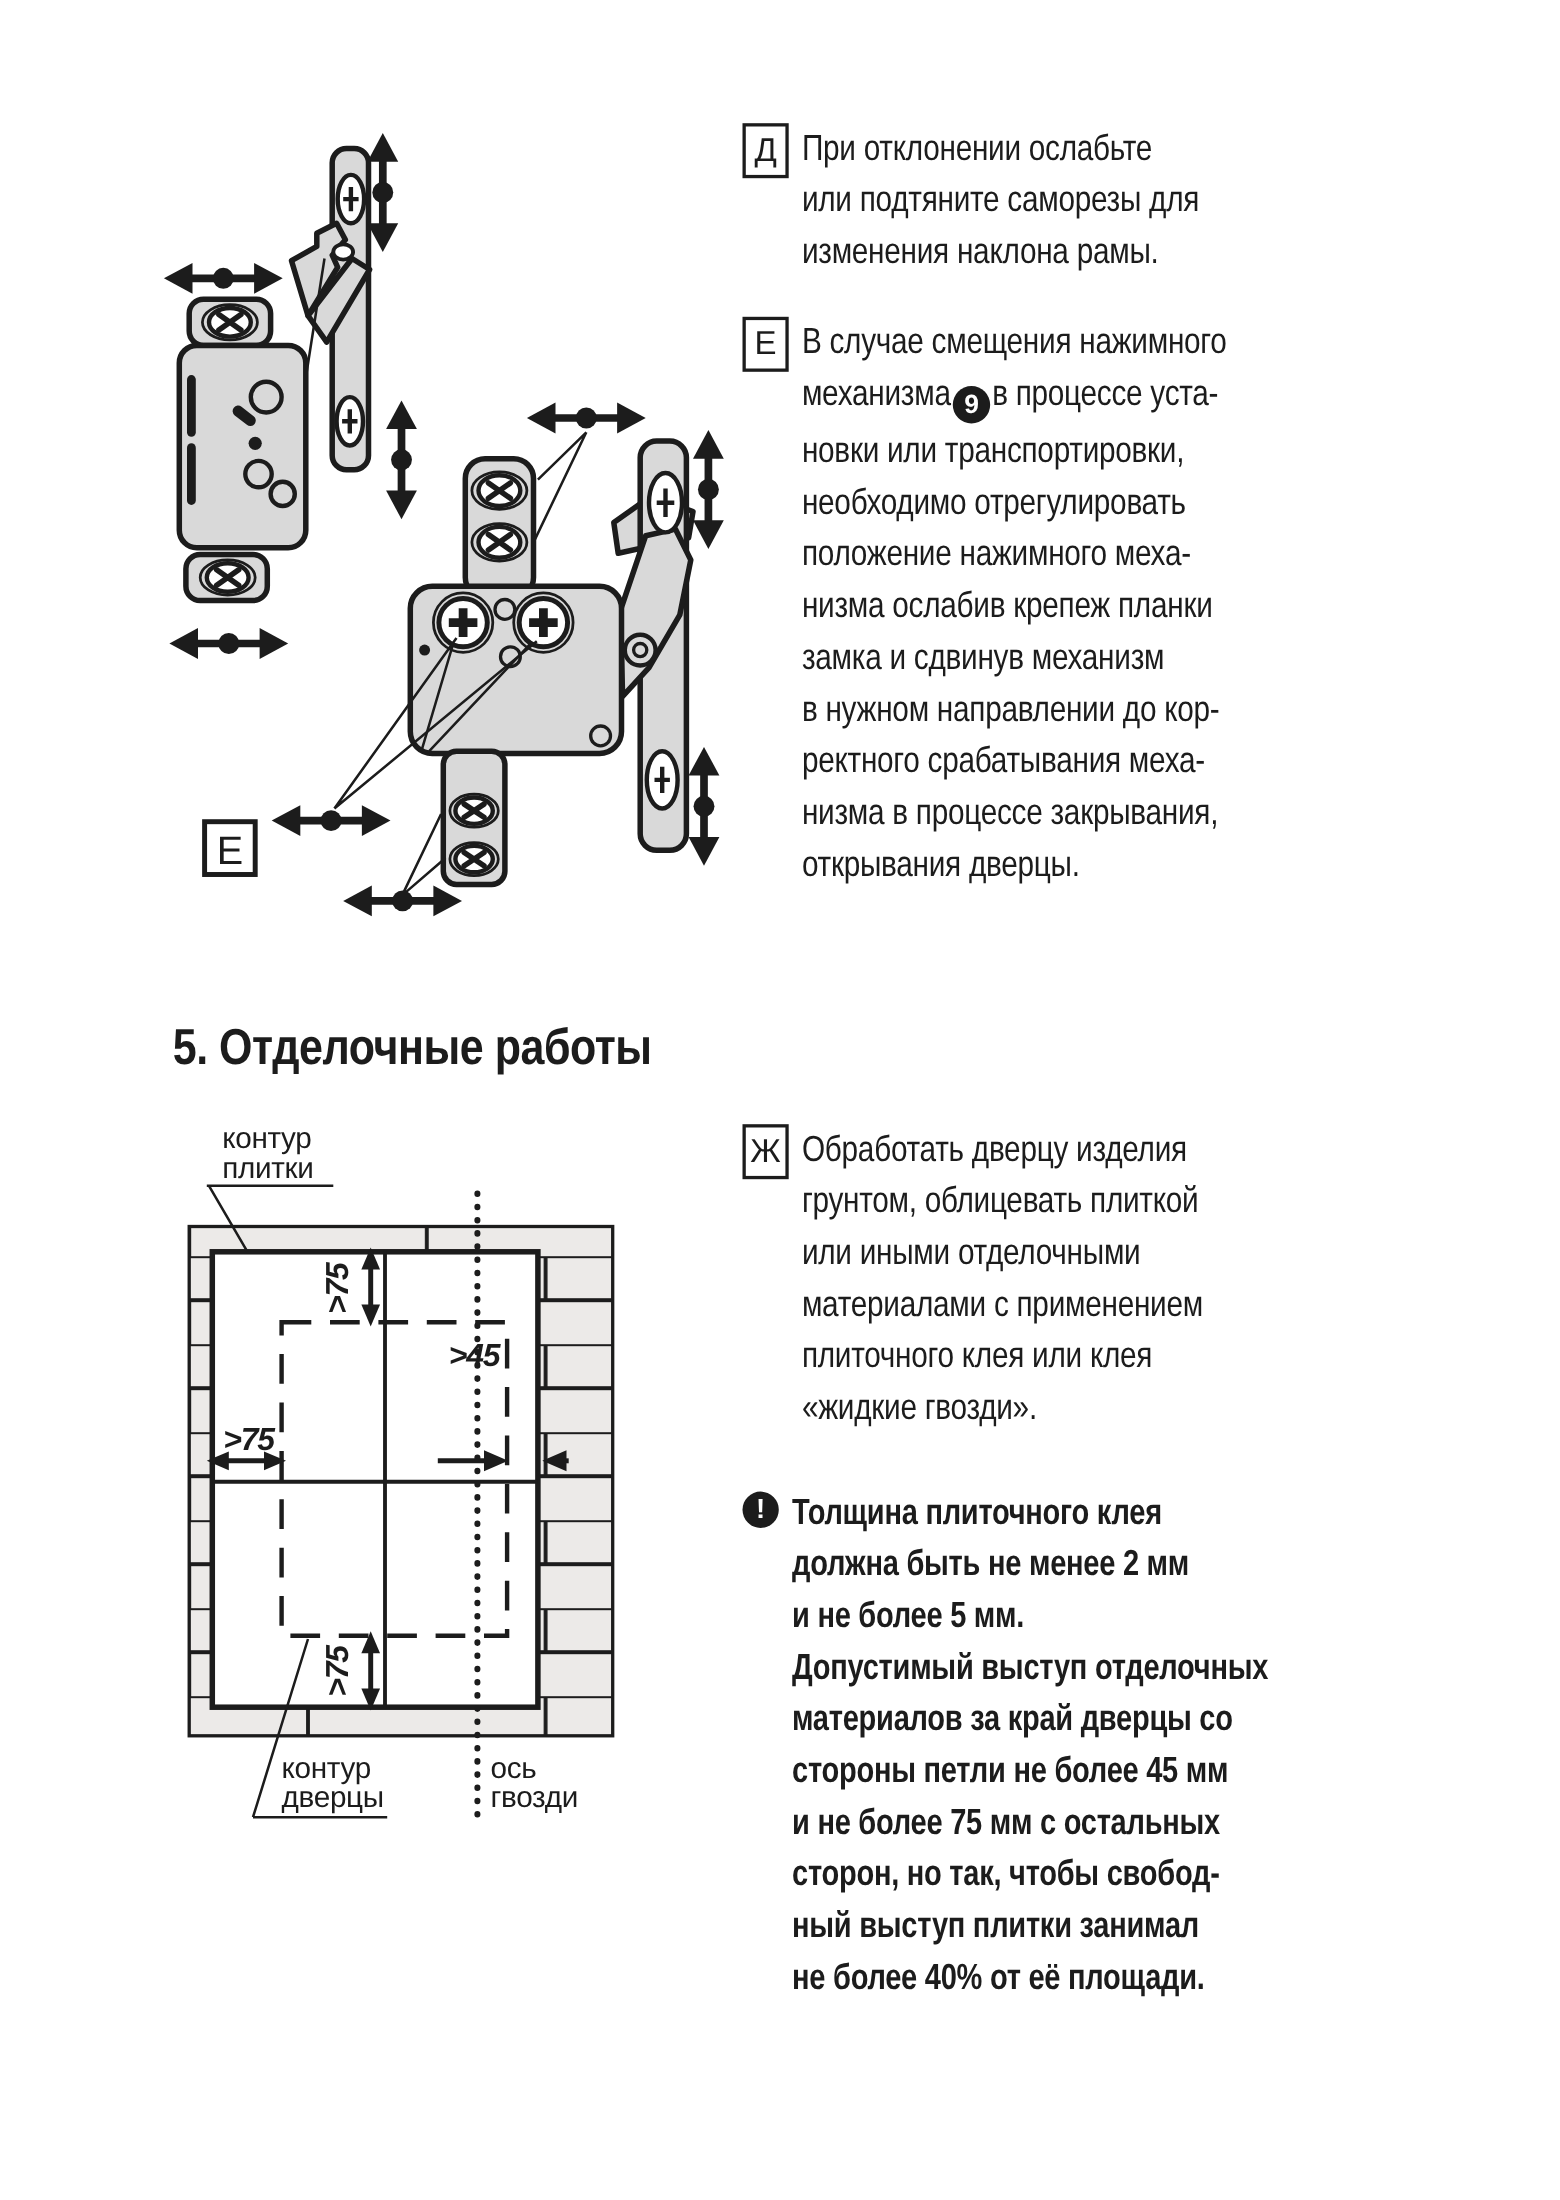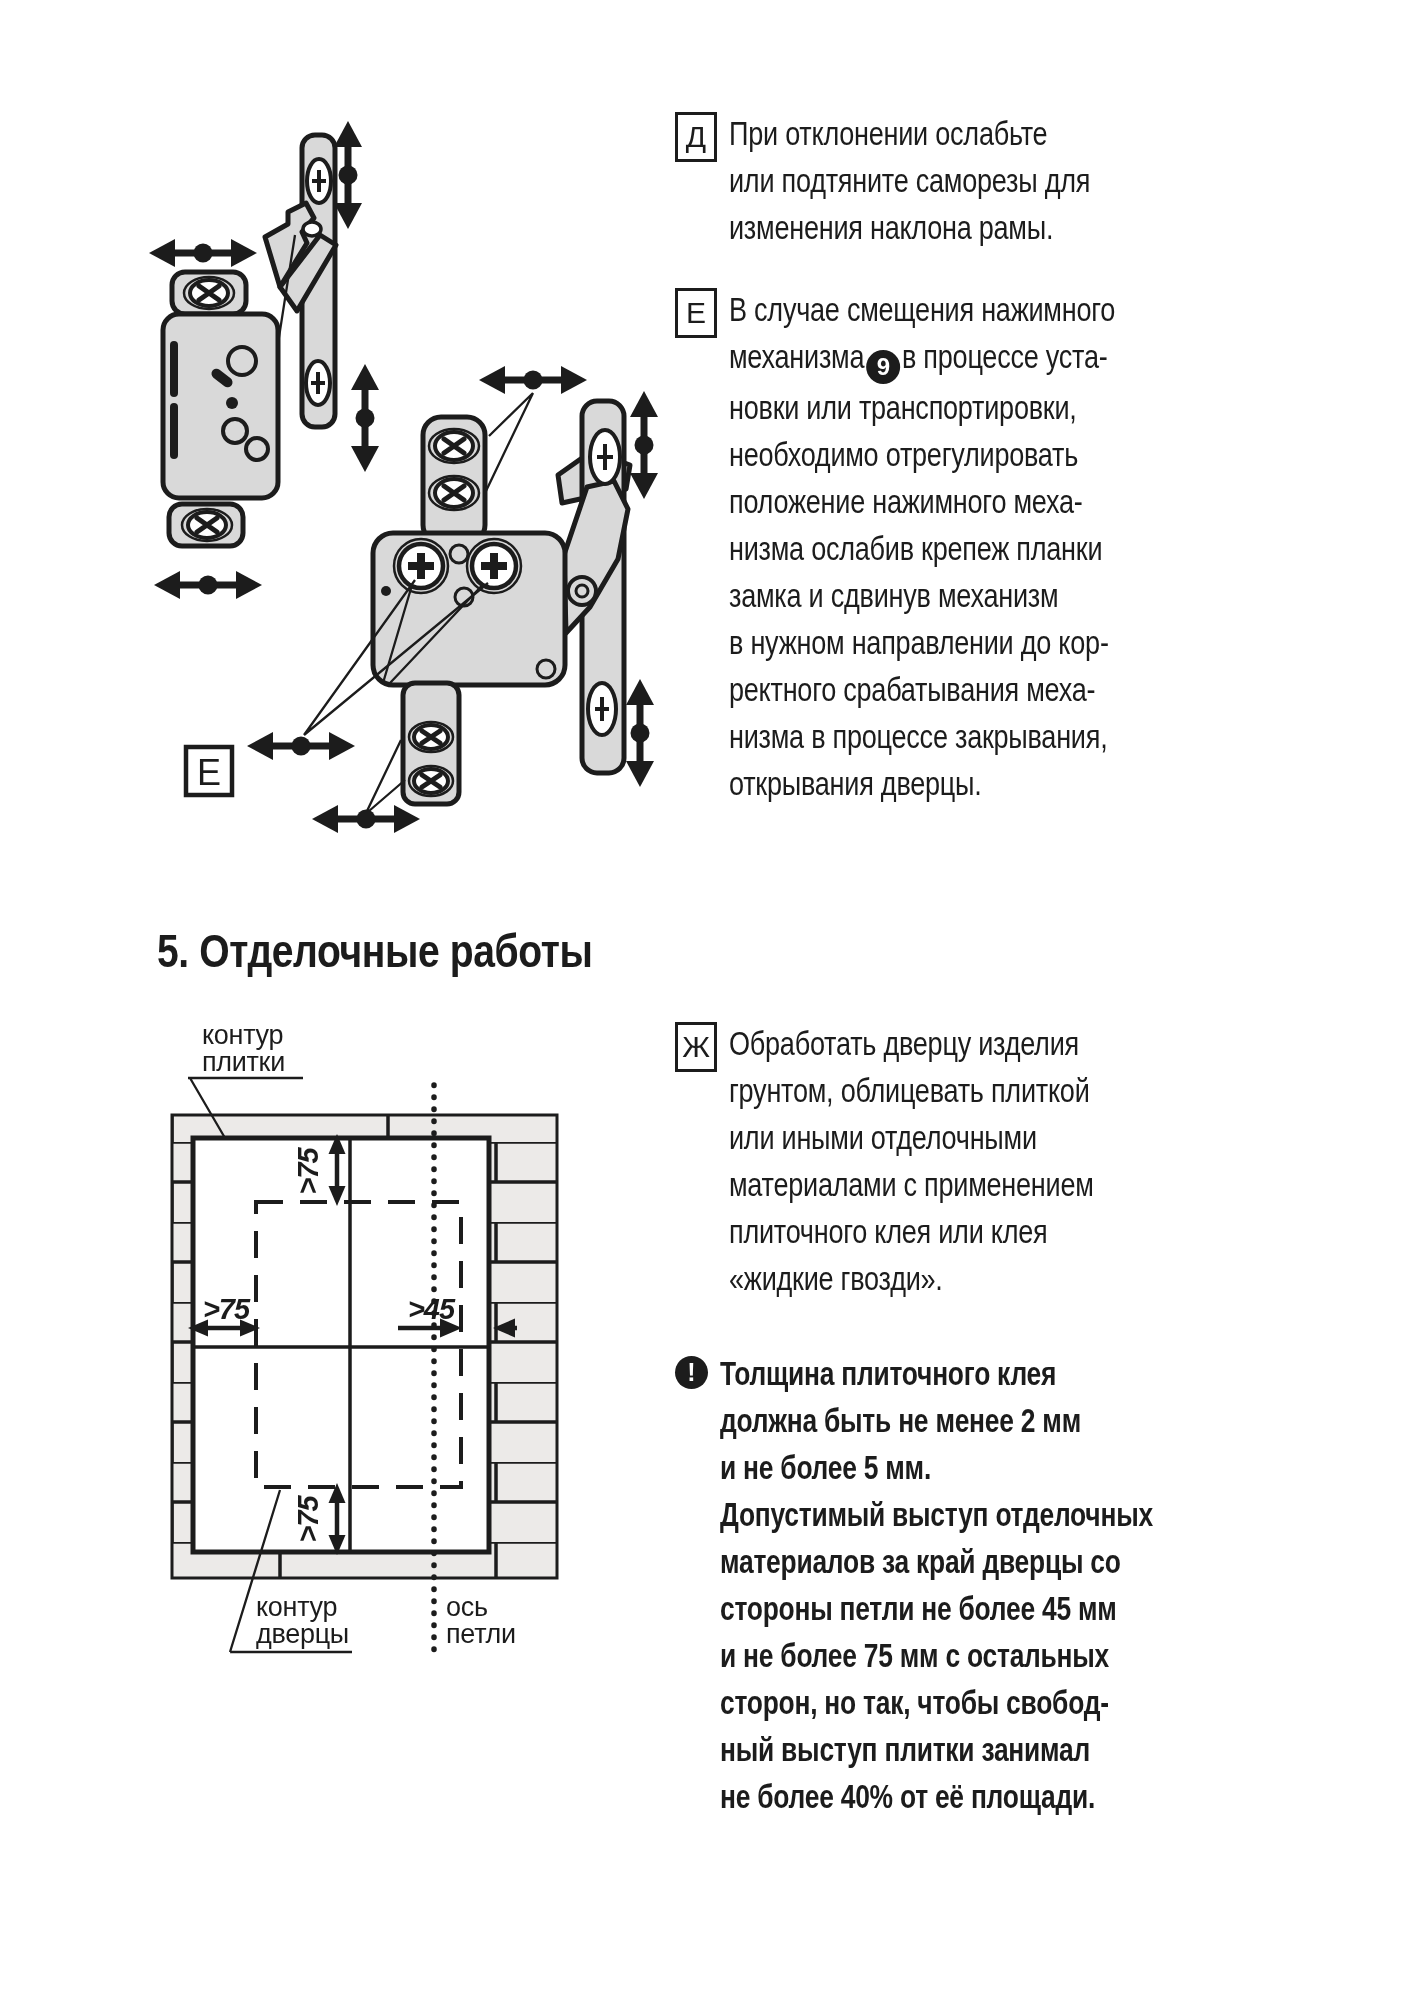--- a/index.html
+++ b/index.html
@@ -238,24 +238,24 @@
       <line x1="377" y1="318" x2="367" y2="318" stroke="#1c1c1c" stroke-width="4.5"></line>
       <polygon points="353,318 375,308.5 375,327.5" fill="#1c1c1c"></polygon>
     </g>
   </svg>
 
   <div class="figlabel" style="left:202px;top:1022px">контур
 плитки</div>
   <div class="figlabel" style="left:256px;top:1594px">контур
 дверцы</div>
   <div class="figlabel" style="left:446px;top:1594px">ось
-петли</div>
+гвозди</div>
   <div class="dim rot" style="left:280px;top:1155px">&gt;75</div>
   <div class="dim" style="left:198px;top:1293px">&gt;75</div>
-  <div class="dim" style="left:403px;top:1293px">&gt;45</div>
+  <div class="dim" style="left:403px;top:1217px">&gt;45</div>
   <div class="dim rot" style="left:280px;top:1503px">&gt;75</div>
 
   <div class="tblock" style="left:675px;top:1020px">
     <div class="letterbox">Ж</div>
     <div class="tx">Обработать дверцу изделия
 грунтом, облицевать плиткой
 или иными отделочными
 материалами с применением
 плиточного клея или клея
 «жидкие гвозди».</div>

